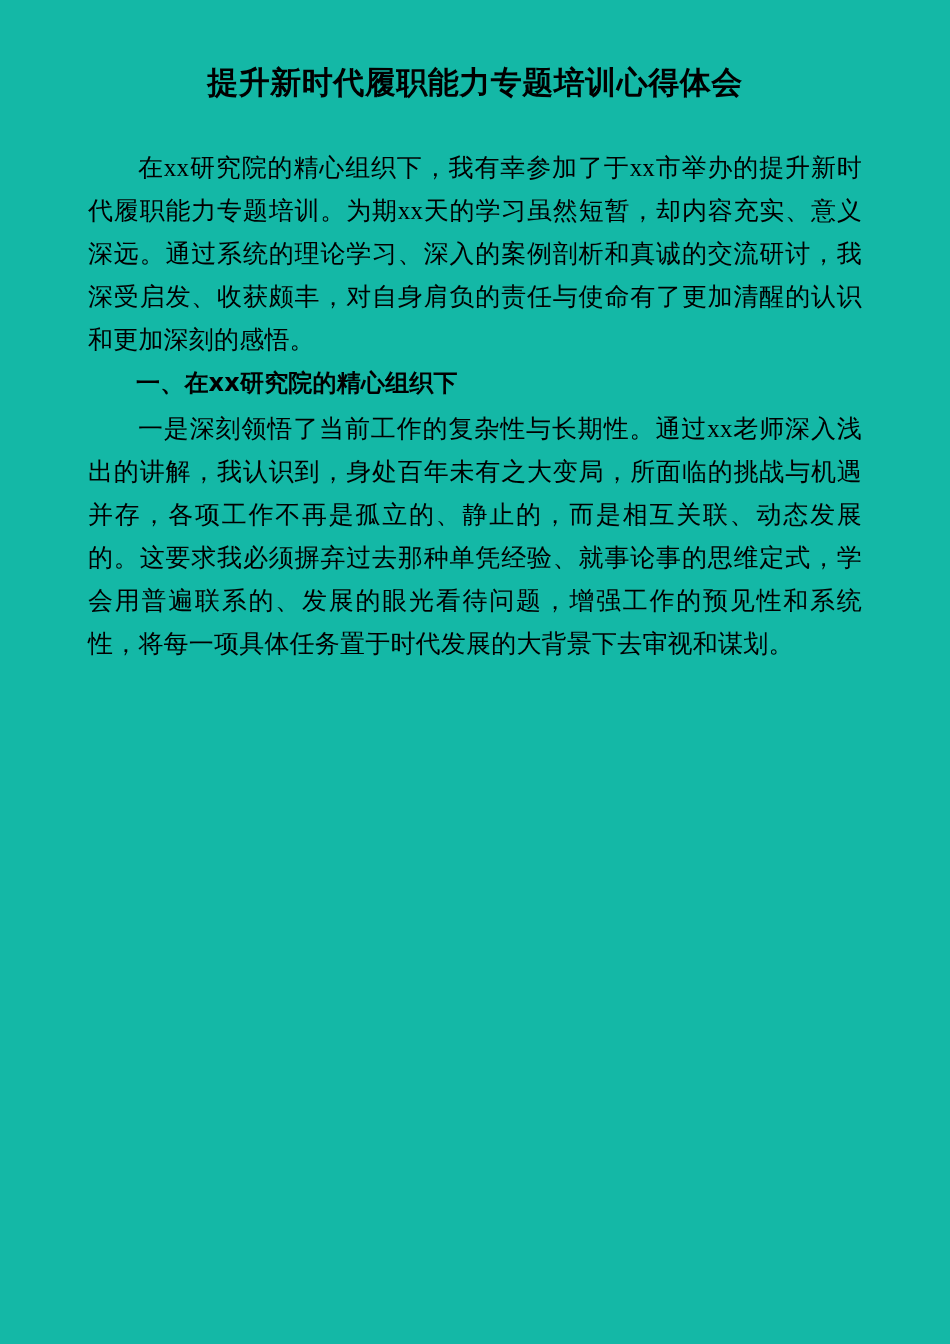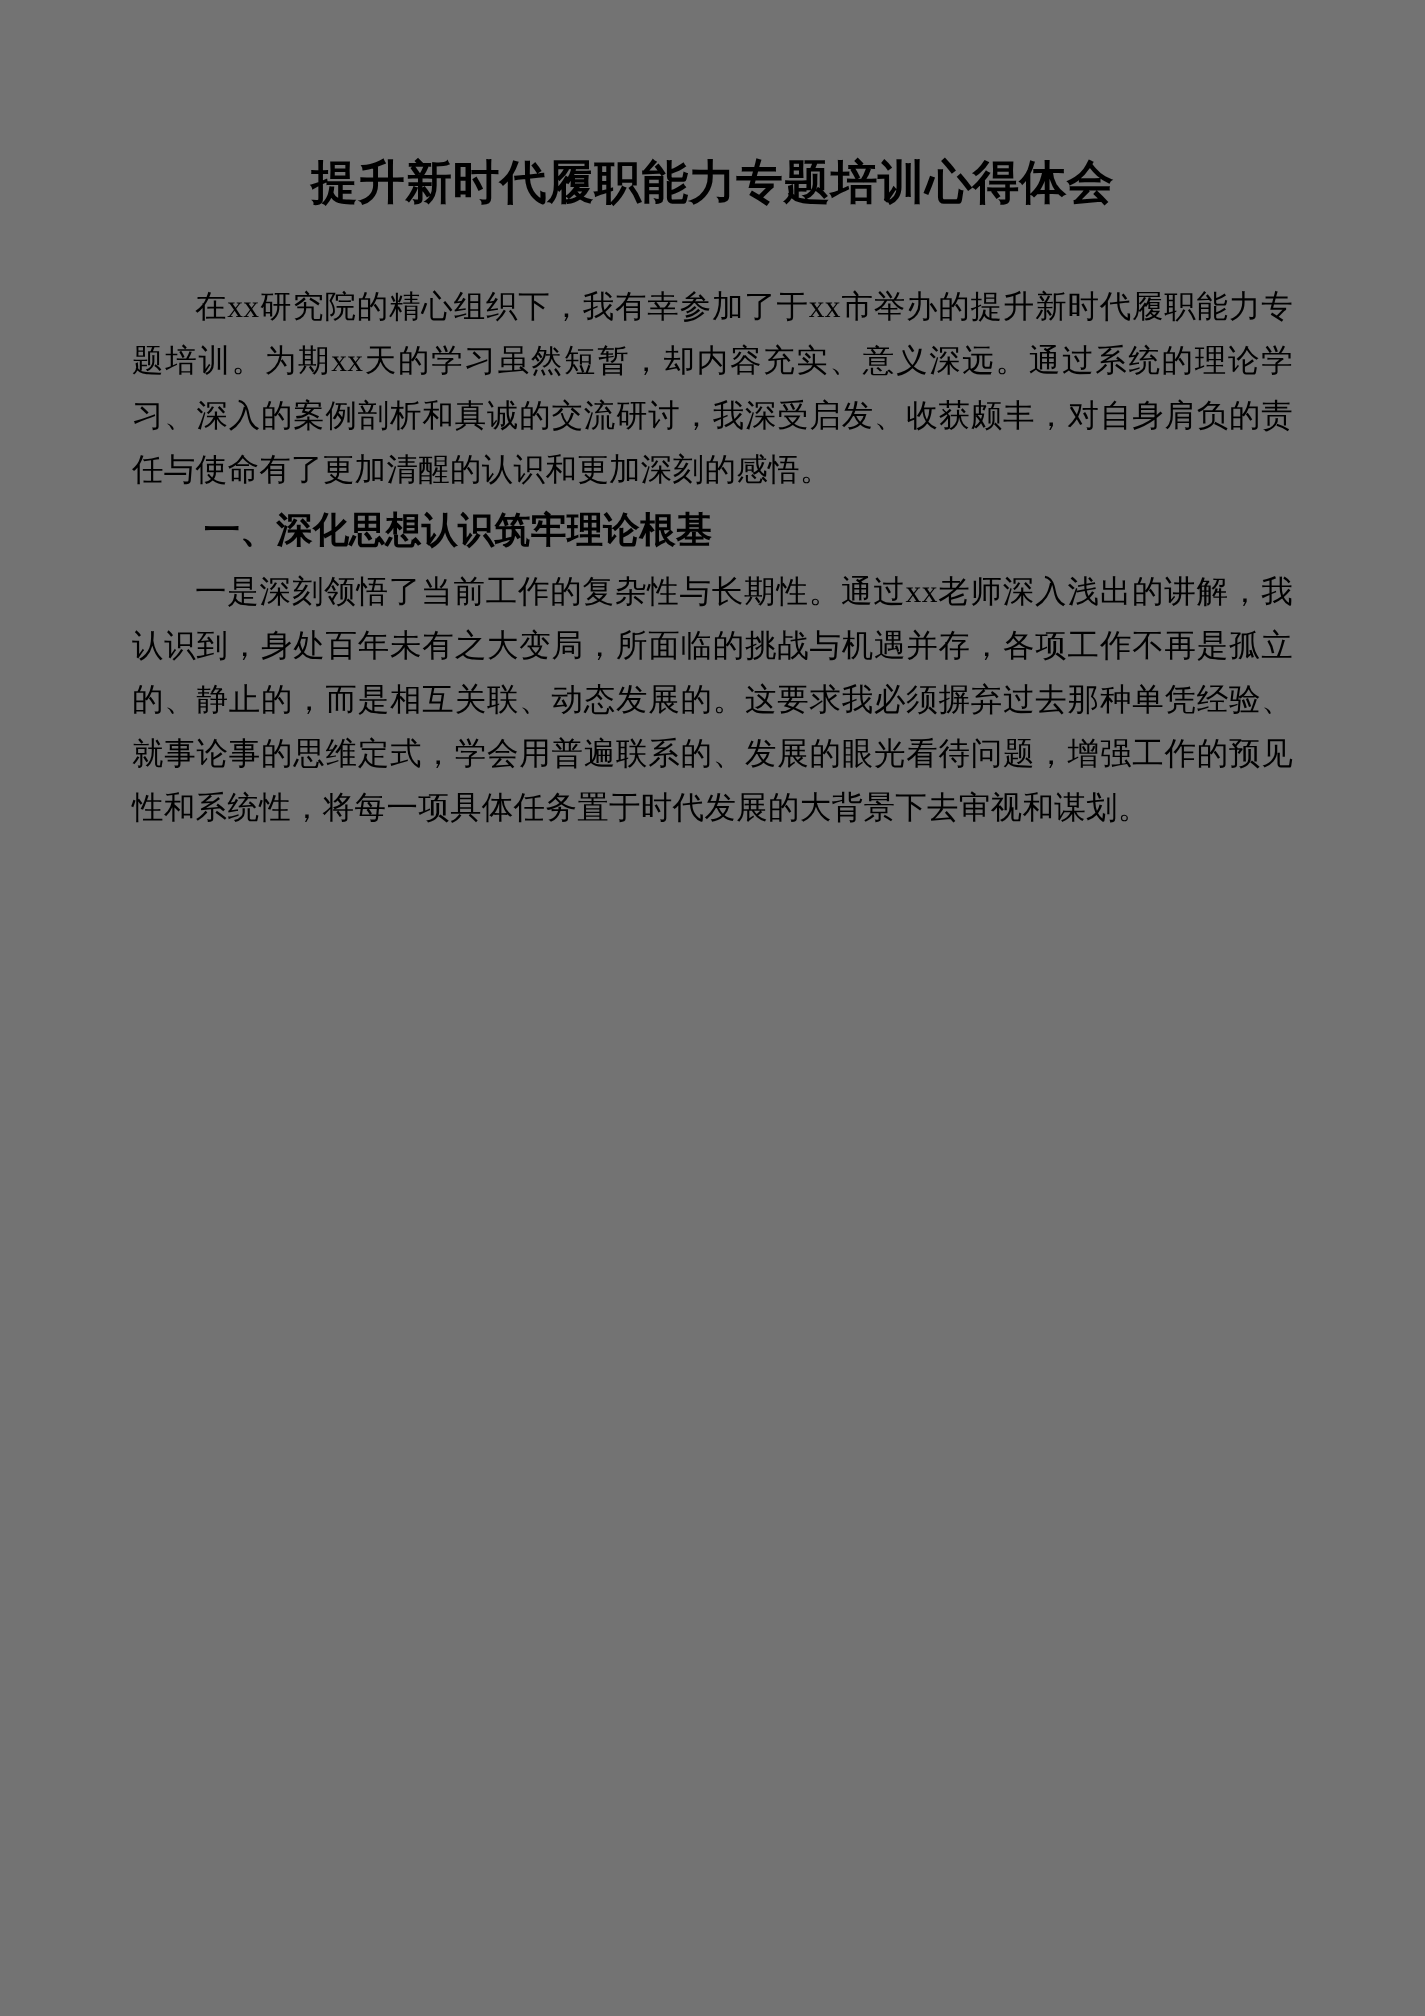--- a/index.html
+++ b/index.html
@@ -11,35 +11,35 @@
     height: 1344px;
     background: #ffffff;
     font-family: "Liberation Serif", "DejaVu Serif", serif;
     color: #000000;
     overflow: hidden;
   }
   .page {
     box-sizing: border-box;
     width: 950px;
     height: 1344px;
-    padding: 102px 88px 40px 88px;
-    background: #737373;
+    padding: 62px 88px 40px 88px;
+    background: #14b8a6;
   }
   .doc-title {
     font-family: "DejaVu Sans", "Liberation Sans", sans-serif;
     font-weight: bold;
     font-size: 31px;
     line-height: 1.3;
     text-align: center;
     letter-spacing: 0.5px;
     margin: 0 0 44px 0;
     color: #000;
   }
   .para {
-    font-size: 21px;
+    font-size: 25px;
     line-height: 1.72;
     text-align: justify;
     text-justify: inter-ideograph;
     margin: 0 0 2px 0;
     text-indent: 2em;
     letter-spacing: 0.2px;
   }
   .heading {
     font-family: "DejaVu Sans", "Liberation Sans", sans-serif;
     font-weight: bold;
@@ -56,19 +56,19 @@
 </style>
 </head>
 <body>
 
 <div class="page">
 
   <h1 class="doc-title">提升新时代履职能力专题培训心得体会</h1>
 
   <p class="para">在xx研究院的精心组织下，我有幸参加了于xx市举办的提升新时代履职能力专题培训。为期xx天的学习虽然短暂，却内容充实、意义深远。通过系统的理论学习、深入的案例剖析和真诚的交流研讨，我深受启发、收获颇丰，对自身肩负的责任与使命有了更加清醒的认识和更加深刻的感悟。</p>
 
-  <p class="heading">一、深化思想认识筑牢理论根基</p>
+  <p class="heading">一、在xx研究院的精心组织下</p>
 
 
   <p class="para"><span class="lead">一是深刻领悟了当前工作的复杂性与长期性。</span><span>通过xx老师深入浅出的讲解，我认识到，身处百年未有之大变局，所面临的挑战与机遇并存，各项工作不再是孤立的、静止的，而是相互关联、动态发展的。这要求我必须摒弃过去那种单凭经验、就事论事的思维定式，学会用普遍联系的、发展的眼光看待问题，增强工作的预见性和系统性，将每一项具体任务置于时代发展的大背景下去审视和谋划。</span></p>
 
 
 </div>
 
 </body></html>

